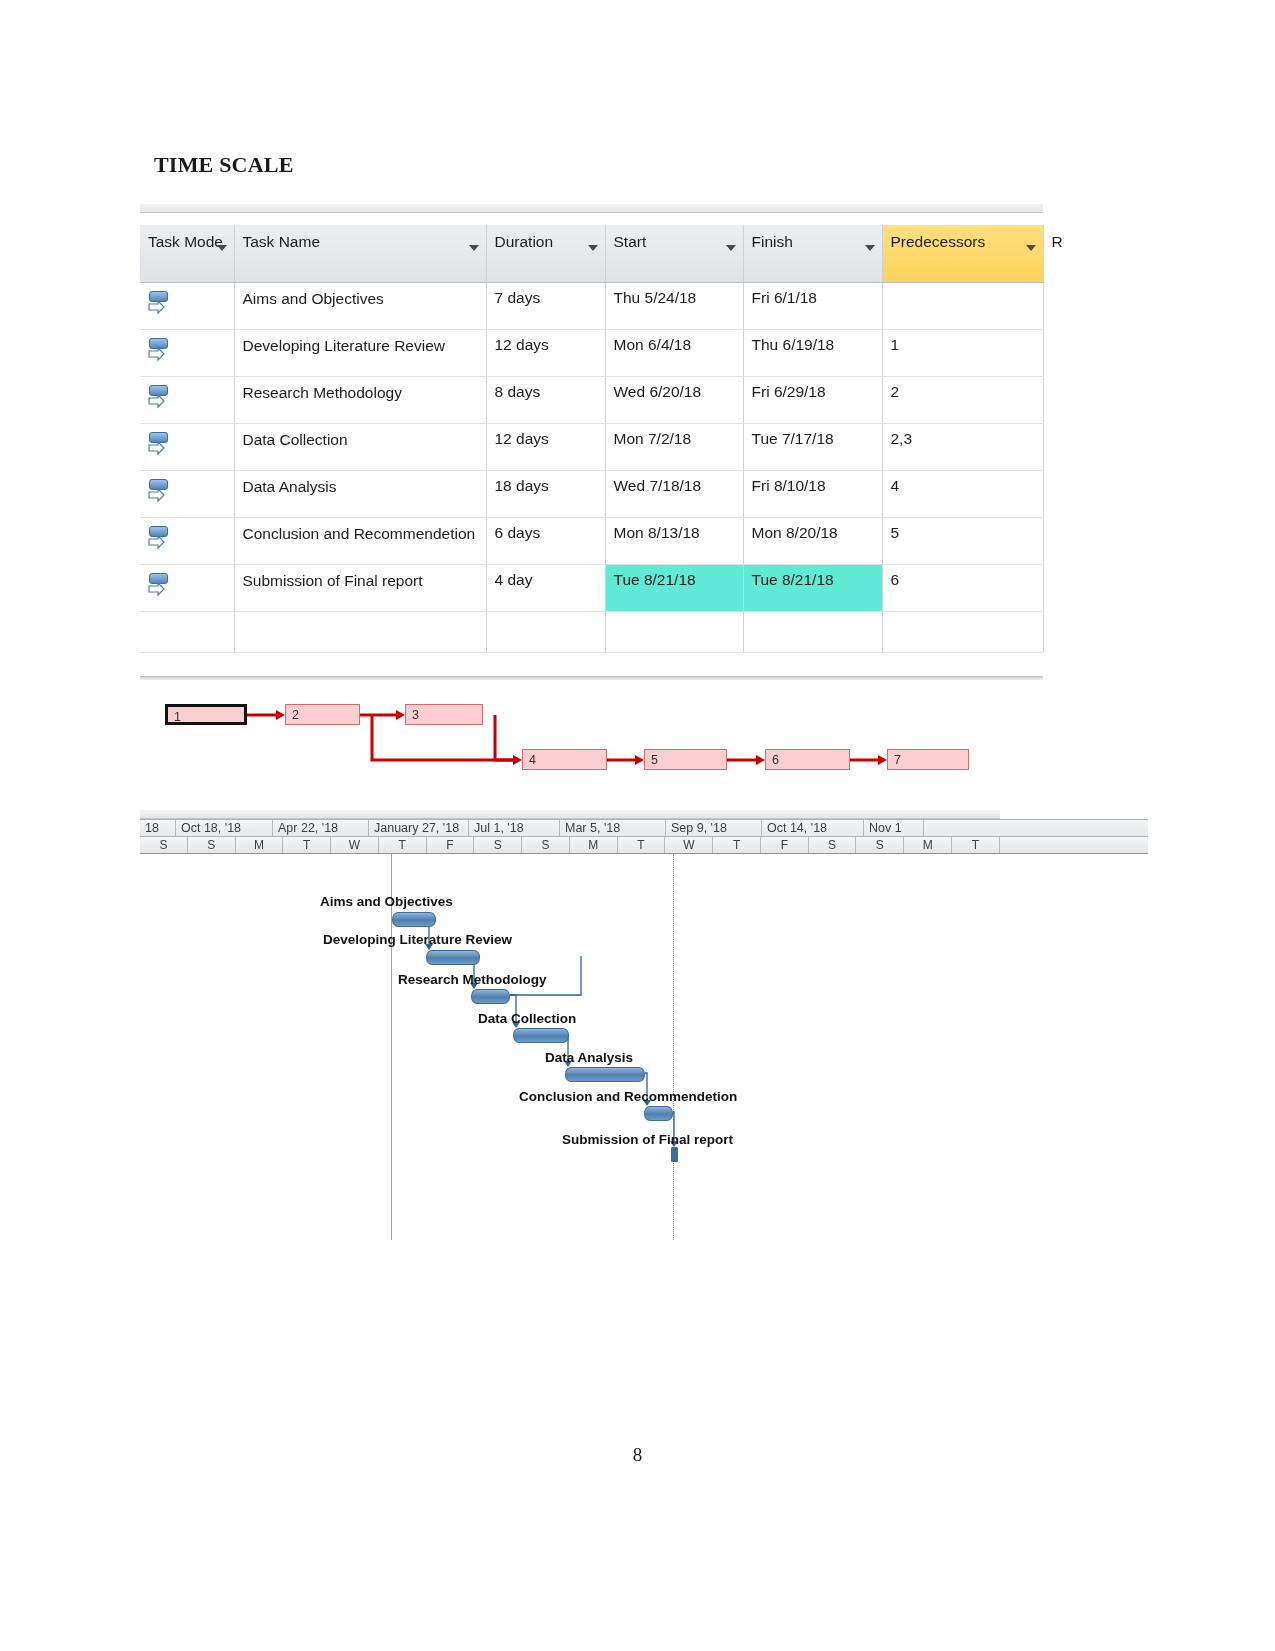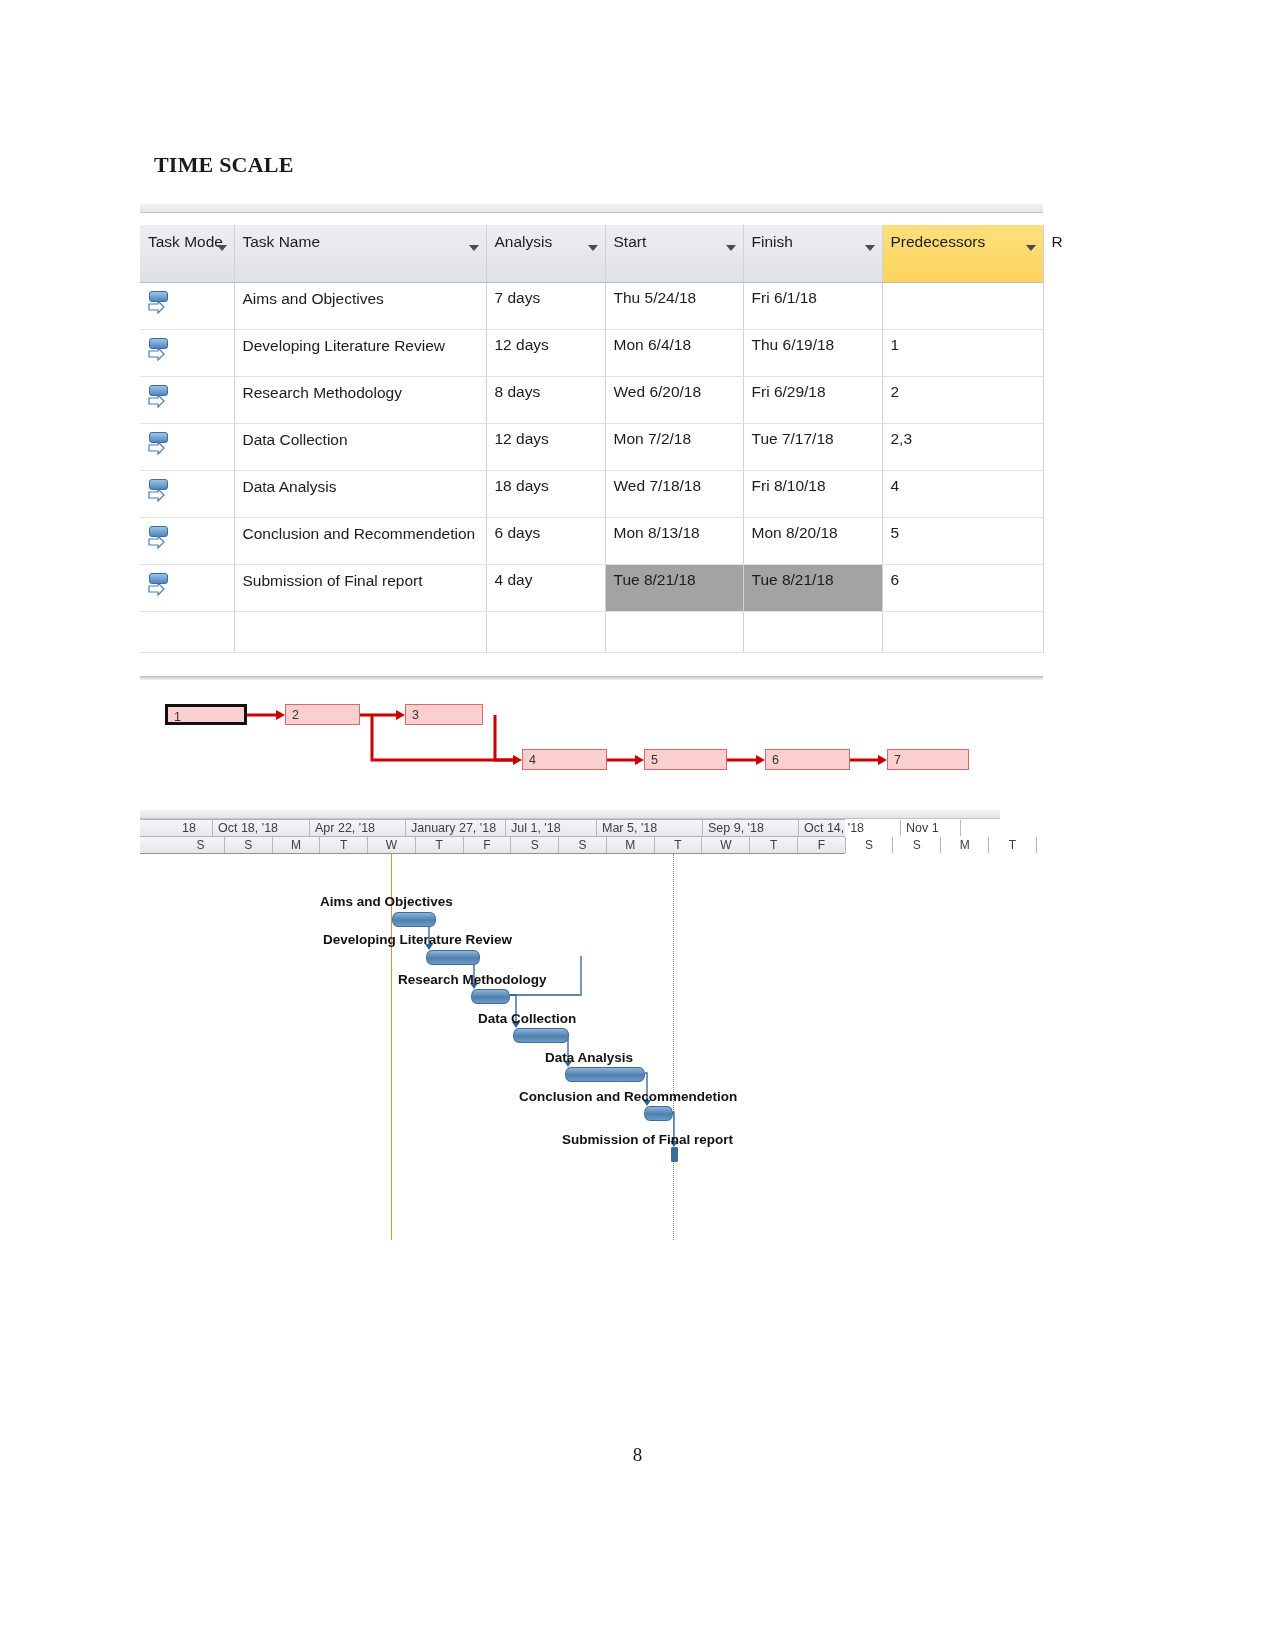--- a/index.html
+++ b/index.html
@@ -87,21 +87,21 @@
   .col-dur   { width: 119px; }
   .col-start { width: 138px; }
   .col-fin   { width: 139px; }
   .col-pred  { width: 161px; }
   .col-cut   { width: 0px; }
 
   td.c-mode { padding-left: 18px; }
   td.c-name { padding-left: 22px; line-height: 1.32; }
   td.c-empty-row { height: 28px; }
   tr.row-sel td.c-start, tr.row-sel td.c-fin {
-    background: #a3a3a3;
+    background: #5eead4;
   }
 
   
   .mode-icon {
     position: relative;
     width: 22px; height: 30px;
     display: inline-block;
   }
   .mode-icon .bar {
     position: absolute;
@@ -155,24 +155,23 @@
   .gantt-top-strip {
     position: absolute;
     left: 0; top: 0;
     width: 860px; height: 8px;
     background: linear-gradient(#f3f4f5, #e2e4e6);
     border-bottom: 1px solid #c0c4c8;
   }
   .tl-row {
     position: absolute;
     left: 0;
-    width: 705px;
+    width: 1008px;
     display: flex;
     box-sizing: border-box;
-    padding-left: 37px;
   }
   .tl-months {
     top: 9px; height: 18px;
     border-top: 1px solid #aeb3b8;
     border-bottom: 1px solid #aeb3b8;
     background: linear-gradient(#f4f5f6, #e6e8ea);
   }
   .tl-days {
     top: 27px; height: 17px;
     border-bottom: 1px solid #8e9398;
@@ -263,21 +262,21 @@
       <tr>
         <th>
           <span class="hdr-label">Task Mode</span>
           <span class="sort-caret"></span>
         </th>
         <th>
           <span class="hdr-label">Task Name</span>
           <span class="sort-caret"></span>
         </th>
         <th>
-          <span class="hdr-label">Analysis</span>
+          <span class="hdr-label">Duration</span>
           <span class="sort-caret"></span>
         </th>
         <th>
           <span class="hdr-label">Start</span>
           <span class="sort-caret"></span>
         </th>
         <th>
           <span class="hdr-label">Finish</span>
           <span class="sort-caret"></span>
         </th>

